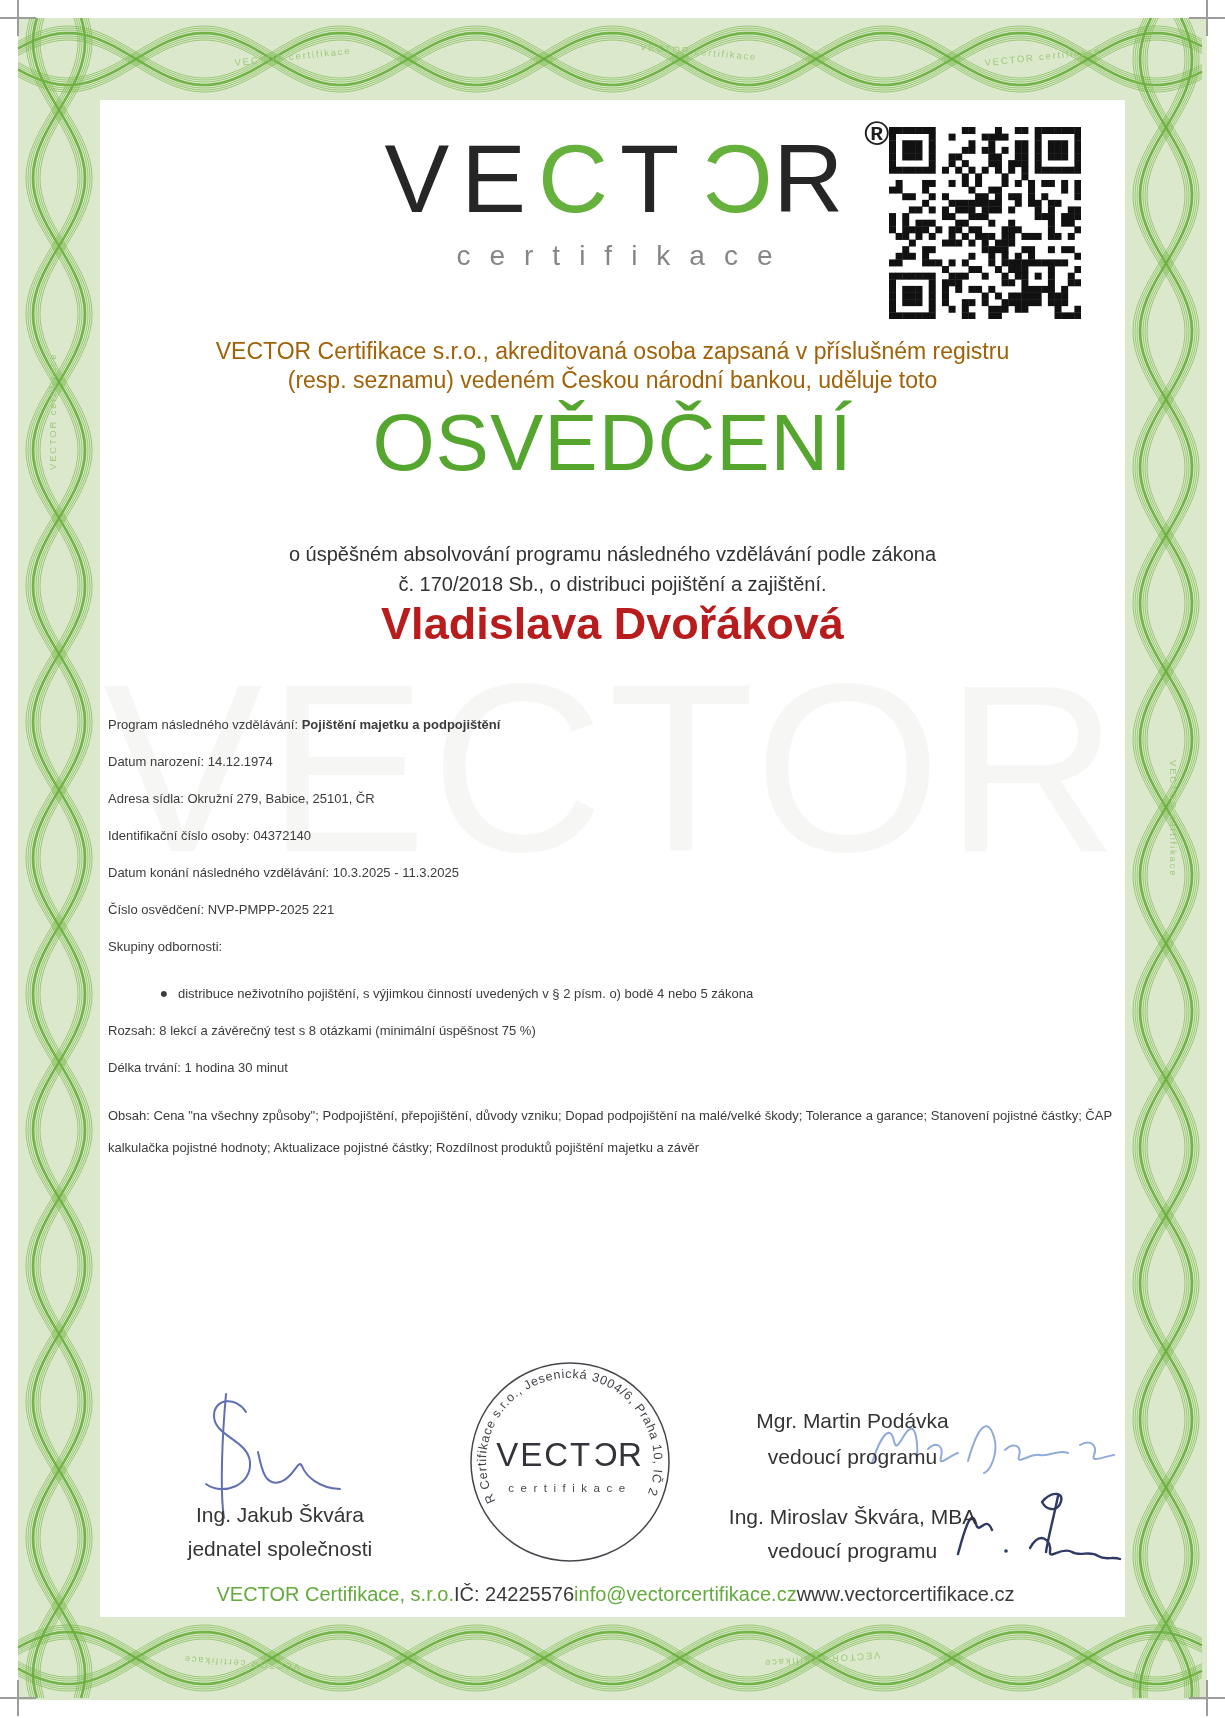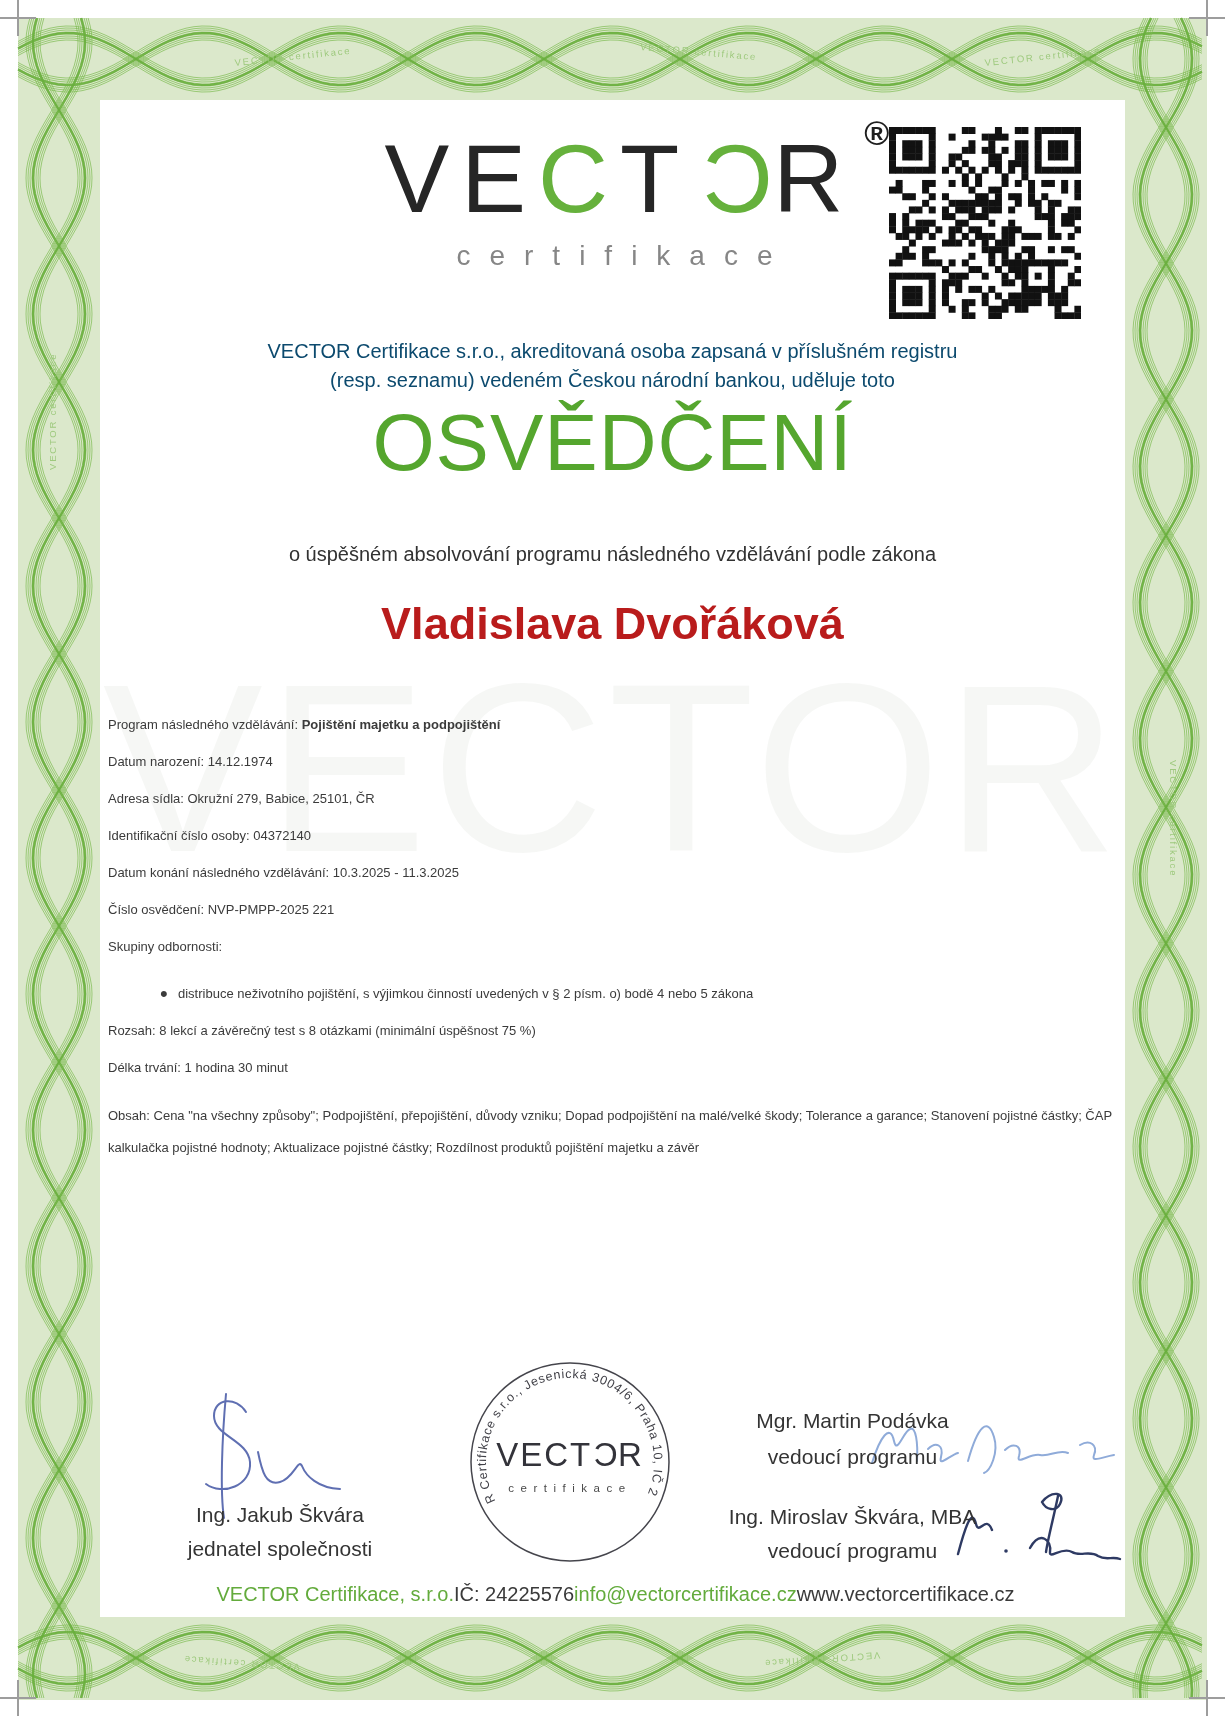--- a/index.html
+++ b/index.html
@@ -18,21 +18,21 @@
   
   .logo-block{position:absolute;left:370px;top:128px;width:500px;text-align:center}
   .logo-word{position:relative;display:inline-block;font-size:97px;font-weight:500;letter-spacing:12px;line-height:1.05;color:#262626;white-space:nowrap}
   .logo-word span{display:inline-block}
   .logo-word .mir{transform:scaleX(-1)}
   .logo-reg{position:absolute;right:-34px;top:-12px;font-size:34px;font-weight:600;letter-spacing:0;color:#1e1e1e}
   .logo-sub{margin-top:10px;font-size:28px;letter-spacing:19px;color:#868686;padding-left:8px}
   
   #qr{position:absolute;left:889px;top:127px;width:192px;height:192px}
   
-  .intro{position:absolute;left:100px;right:100px;top:337px;text-align:center;font-size:20px;line-height:29px;color:#0c4a6e}
+  .intro{position:absolute;left:100px;right:100px;top:337px;text-align:center;font-size:23px;line-height:29px;color:#a16207}
   .cert-title{position:absolute;left:100px;right:100px;top:397px;text-align:center;font-size:80px;line-height:1.15;color:#55a62e;letter-spacing:1px;font-weight:400}
   .cert-sub{position:absolute;left:100px;right:100px;top:539px;text-align:center;font-size:20px;line-height:30px;color:#323232}
   .recipient{position:absolute;left:100px;right:100px;top:598px;text-align:center;font-size:45px;font-weight:700;color:#b91c1c}
   
   .watermark{position:absolute;left:90px;right:90px;top:648px;text-align:center;font-size:240px;font-weight:400;letter-spacing:4px;line-height:1;color:rgba(95,115,85,0.06);white-space:nowrap;pointer-events:none}
   
   .details{position:absolute;left:108px;top:706px;width:1012px;font-size:13px;color:#3b3b3b}
   .details p{margin:0;line-height:37px}
   .details .bullet-line{margin-top:10px;padding-left:70px;position:relative}
   .details .bullet-line::before{content:"•";position:absolute;left:52px;top:0;font-size:22px}
@@ -563,20 +563,21 @@
 
   <div class="intro">
     <div>VECTOR Certifikace s.r.o., akreditovaná osoba zapsaná v příslušném registru</div>
     <div>(resp. seznamu) vedeném Českou národní bankou, uděluje toto</div>
   </div>
 
   <div class="cert-title">OSVĚDČENÍ</div>
 
   <div class="cert-sub">
     <div>o úspěšném absolvování programu následného vzdělávání podle zákona</div>
+    <div>č. 170/2018 Sb., o distribuci pojištění a zajištění.</div>
   </div>
 
   <div class="recipient">Vladislava Dvořáková</div>
 
   <div class="watermark">VECTOR</div>
 
   <div class="details">
     <p><span>Program následného vzdělávání: </span><b>Pojištění majetku a podpojištění</b></p>
     <p>Datum narození: 14.12.1974</p>
     <p>Adresa sídla: Okružní 279, Babice, 25101, ČR</p>

